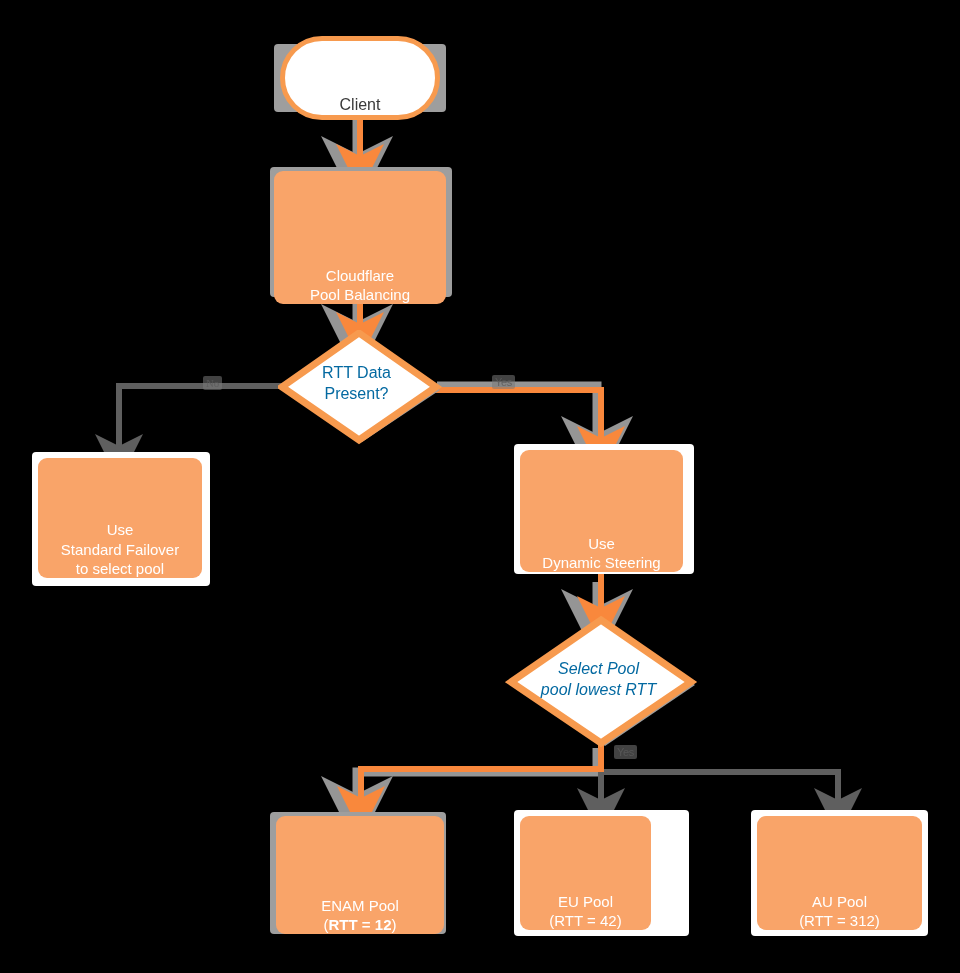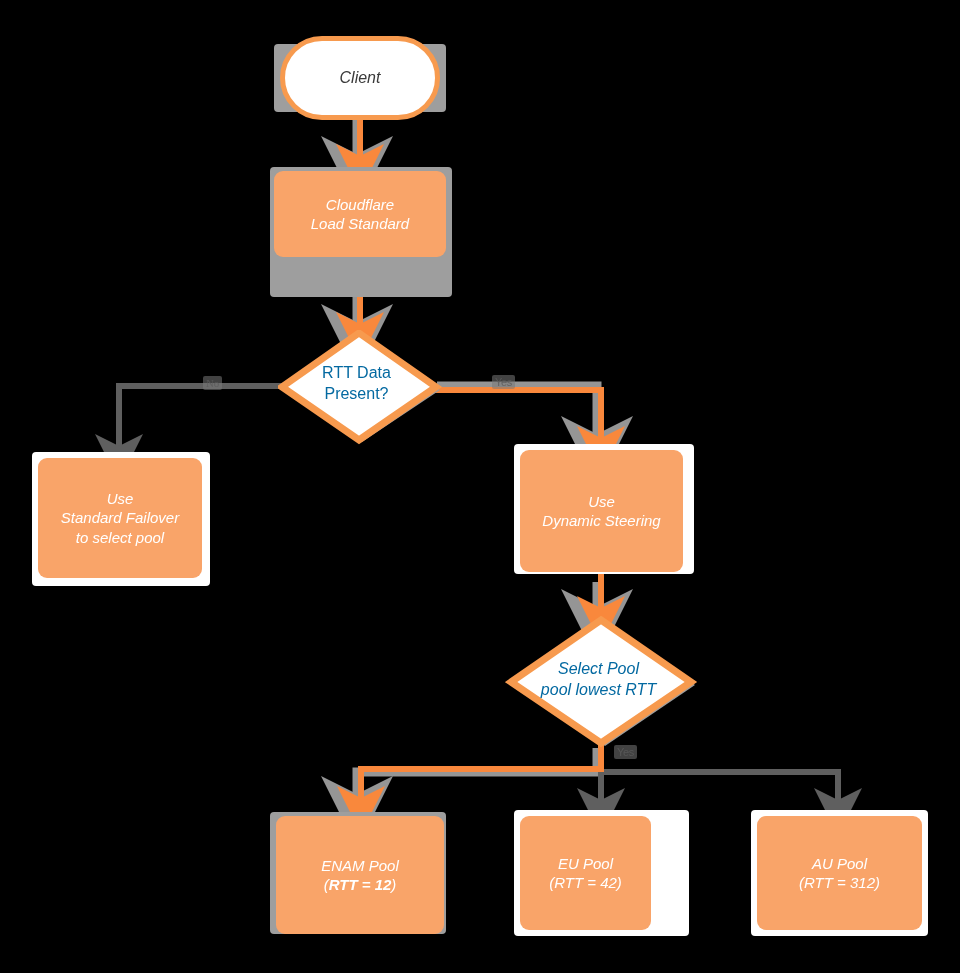--- a/index.html
+++ b/index.html
@@ -18,25 +18,24 @@
   #edges {
     position: absolute;
     left: 0; top: 0;
     width: 960px;
     height: 973px;
   }
   .node {
     position: absolute;
     box-sizing: border-box;
     display: flex;
-    align-items: center;
+    align-items: flex-end;
     justify-content: center;
     text-align: center;
     line-height: 1.28;
-    font-style: italic;
   }
   
   .proc {
     background: #F9A469;
     border-radius: 9px;
     color: #FFFFFF;
     font-size: 15px;
     box-shadow: 0 0 0 7px #FFFFFF, 2px 3px 3px 7px rgba(0,0,0,0.0);
   }
   .proc .txt { position: relative; z-index: 2; padding: 0 6px; }
@@ -141,24 +140,24 @@
   <div class="edge-label" style="left:203px; top:376px;font-family:Liberation Serif, serif;">No</div>
   <div class="edge-label" style="left:492px; top:375px;">Yes</div>
   <div class="edge-label" style="left:614px; top:745px;">Yes</div>
 
   <div class="plate" style="left:274px; top:44px; width:172px; height:68px;"></div>
   <div class="node term" style="left:280px; top:36px; width:160px; height:84px;">
     <span class="txt">Client</span>
   </div>
 
   <div class="plate" style="left:270px; top:167px; width:182px; height:130px;"></div>
-  <div class="node proc" style="left:274px; top:171px; width:172px; height:86px; box-shadow:none;">
+  <div class="node proc" style="left:274px; top:171px; width:172px; height:133px; box-shadow:none;">
     <span class="txt">
       <span>Cloudflare</span><br>
-      <span>Load Standard</span>
+      <span>Pool Balancing</span>
     </span>
   </div>
 
   <div class="diamond-wrap" style="left:278px; top:330px; width:165px; height:115px;">
     <svg class="diamond-shape" viewBox="0 0 165 115" xmlns="http://www.w3.org/2000/svg">
       <polygon points="84,6 162,60 84,112 6,60" fill="#9E9E9E"></polygon>
       <polygon points="81,3 158,57 81,110 4,57" fill="#FFFFFF" stroke="#F79A4E" stroke-width="7"></polygon>
     </svg>
     <div class="diamond-label" style="left:-4px; top:-4px;">
       <span>

